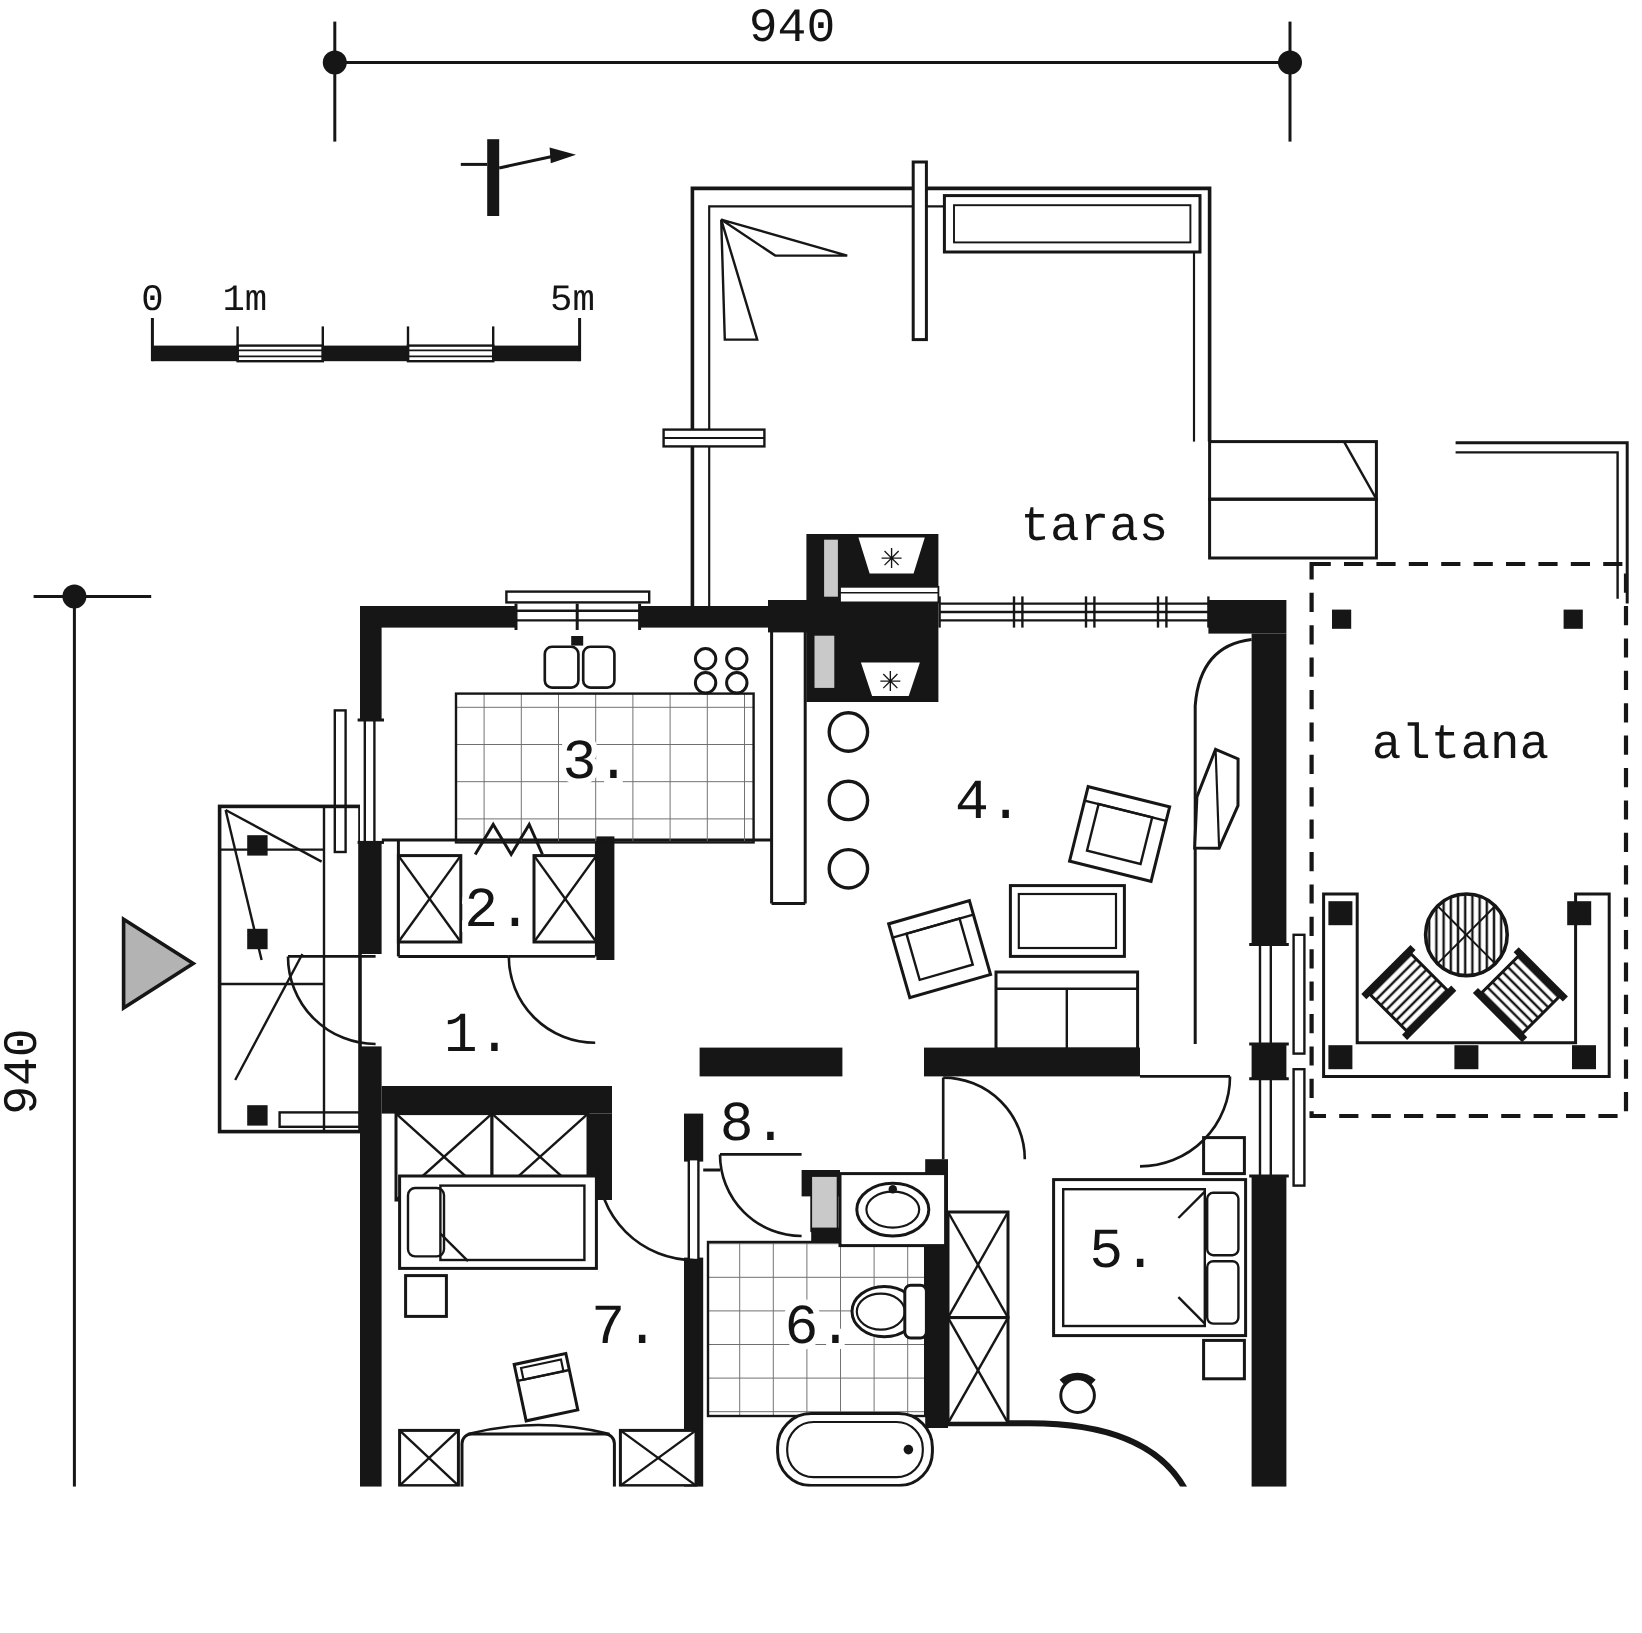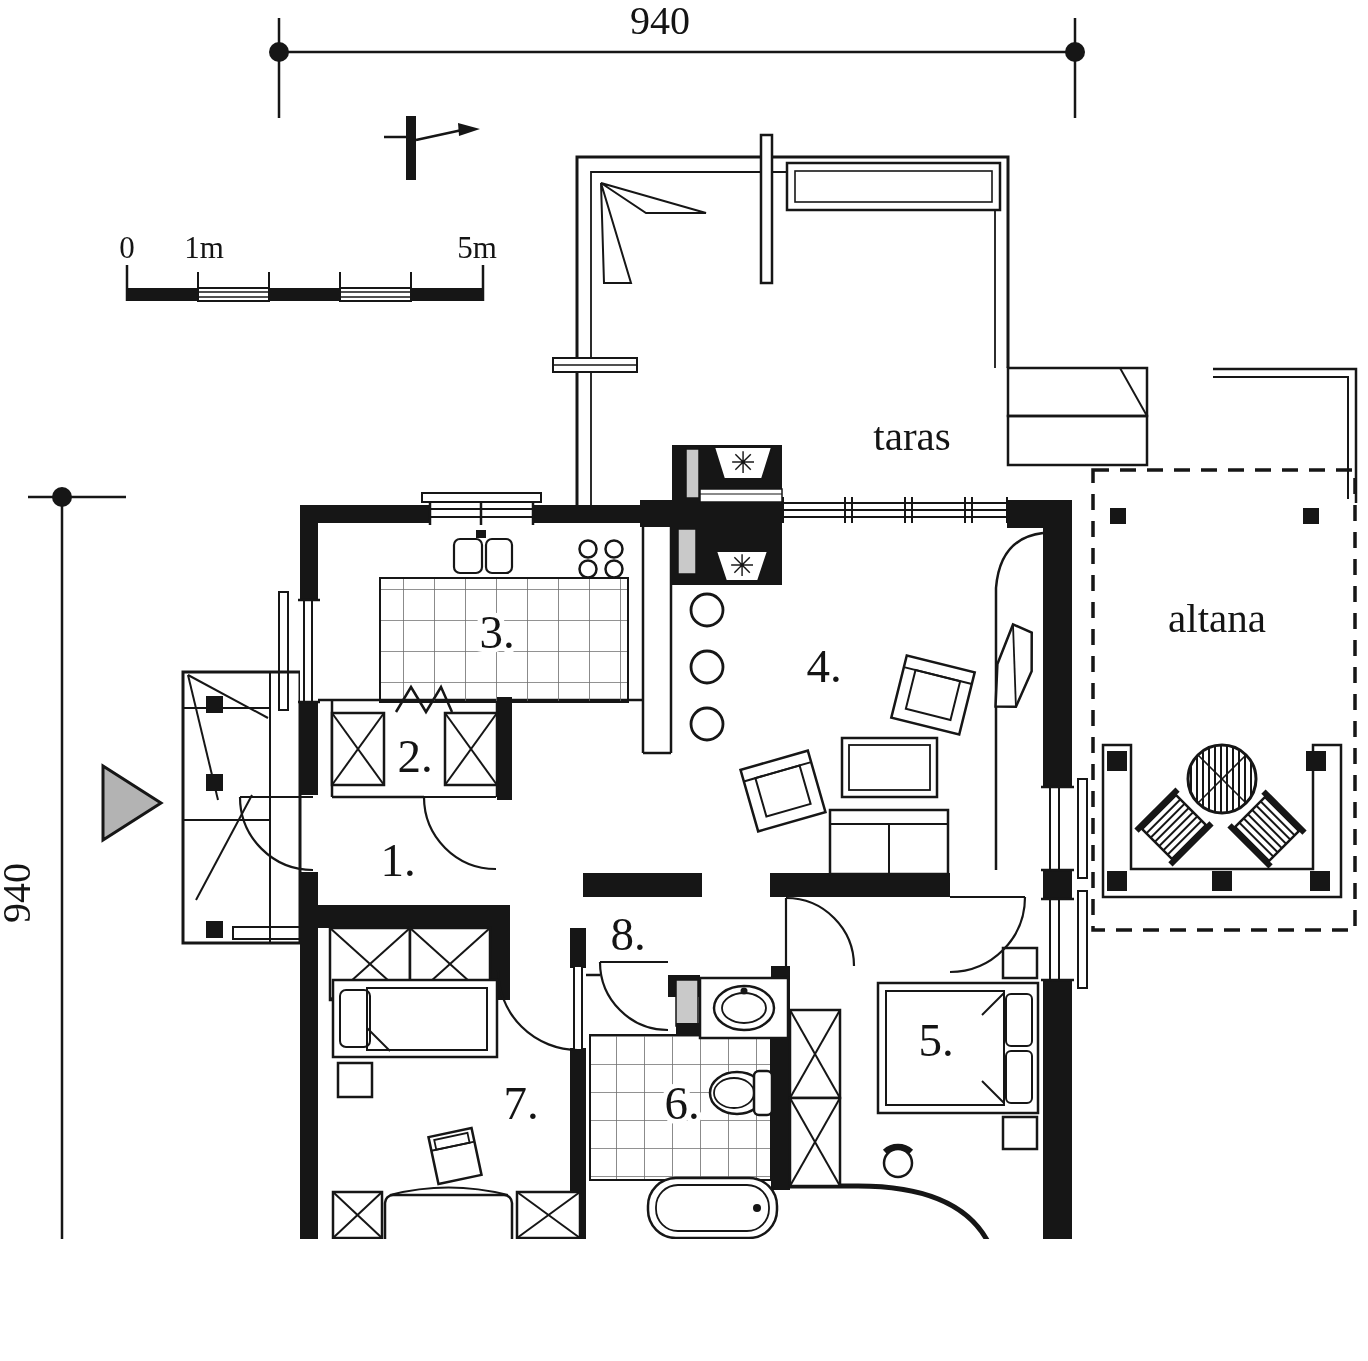--- a/index.html
+++ b/index.html
@@ -1,17 +1,17 @@
 <!DOCTYPE html>
 <html><head>
 <meta charset="utf-8">
 <style>
   html,body{margin:0;padding:0;background:#ffffff;}
   .stage{position:relative;width:1368px;height:1239px;background:#fff;overflow:hidden;
-         font-family:Liberation Serif, serif;}
+         font-family:Liberation Mono, monospace;}
   svg{display:block;}
   .w  {fill:#161616;stroke:none;}
   .ln {fill:none;stroke:#161616;}
   .wh {fill:#ffffff;stroke:#161616;}
   .gy {fill:#c9c9c9;stroke:#161616;stroke-width:1.5;}
   .dot{fill:#161616;stroke:none;}
   text{fill:#141414;}
   .lbl{font-size:47px;paint-order:stroke;stroke:#ffffff;stroke-width:10px;}
   .area{font-size:41px;paint-order:stroke;stroke:#ffffff;stroke-width:8px;}
   .dim{font-size:40px;}

